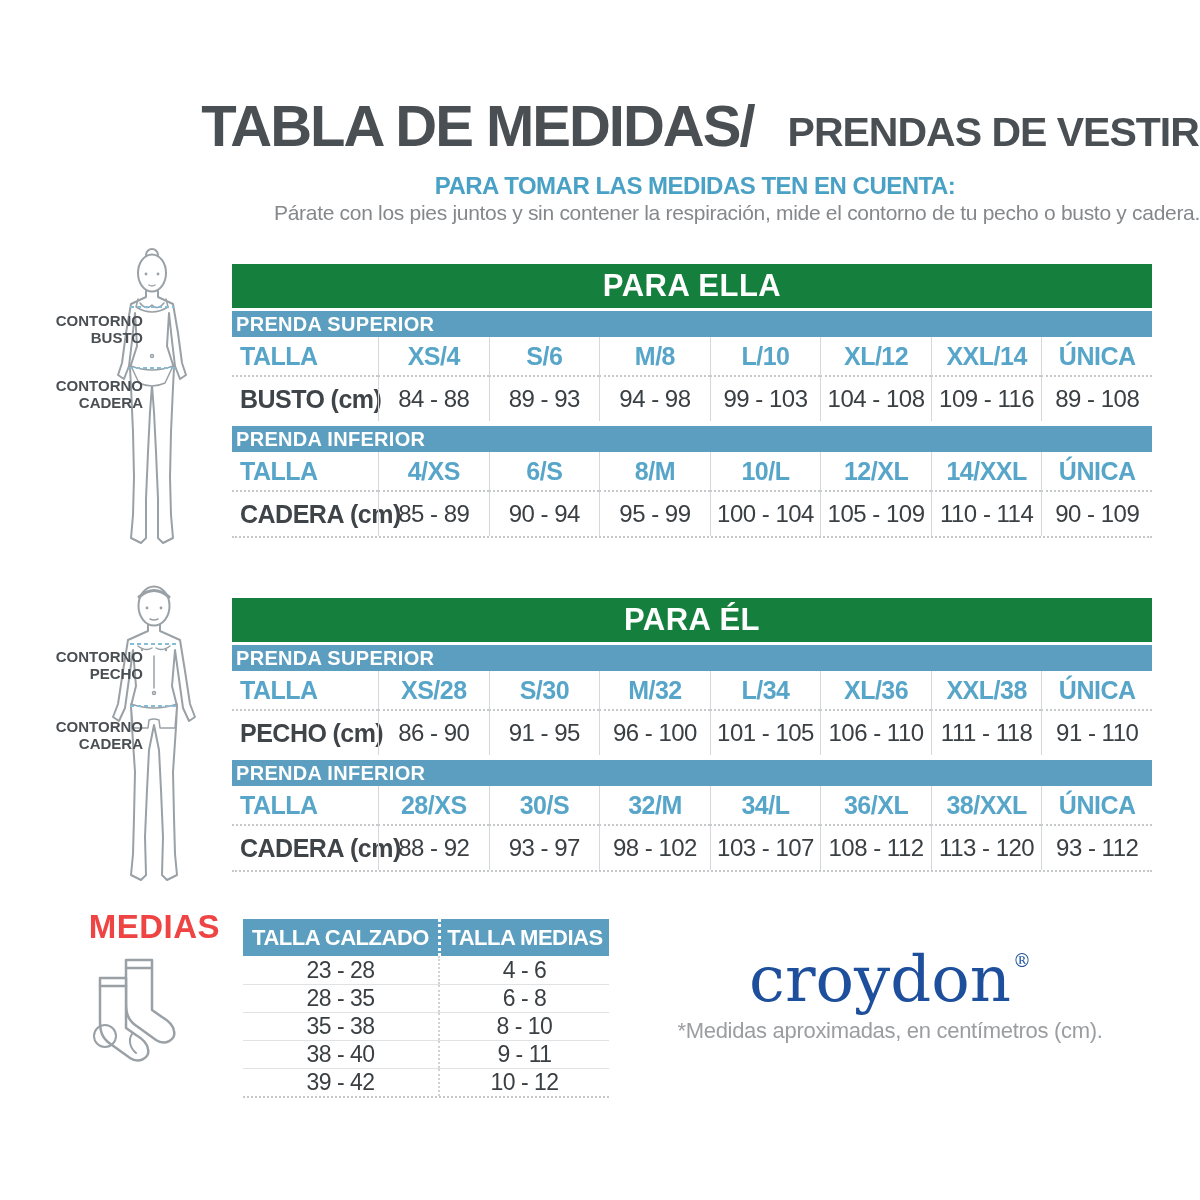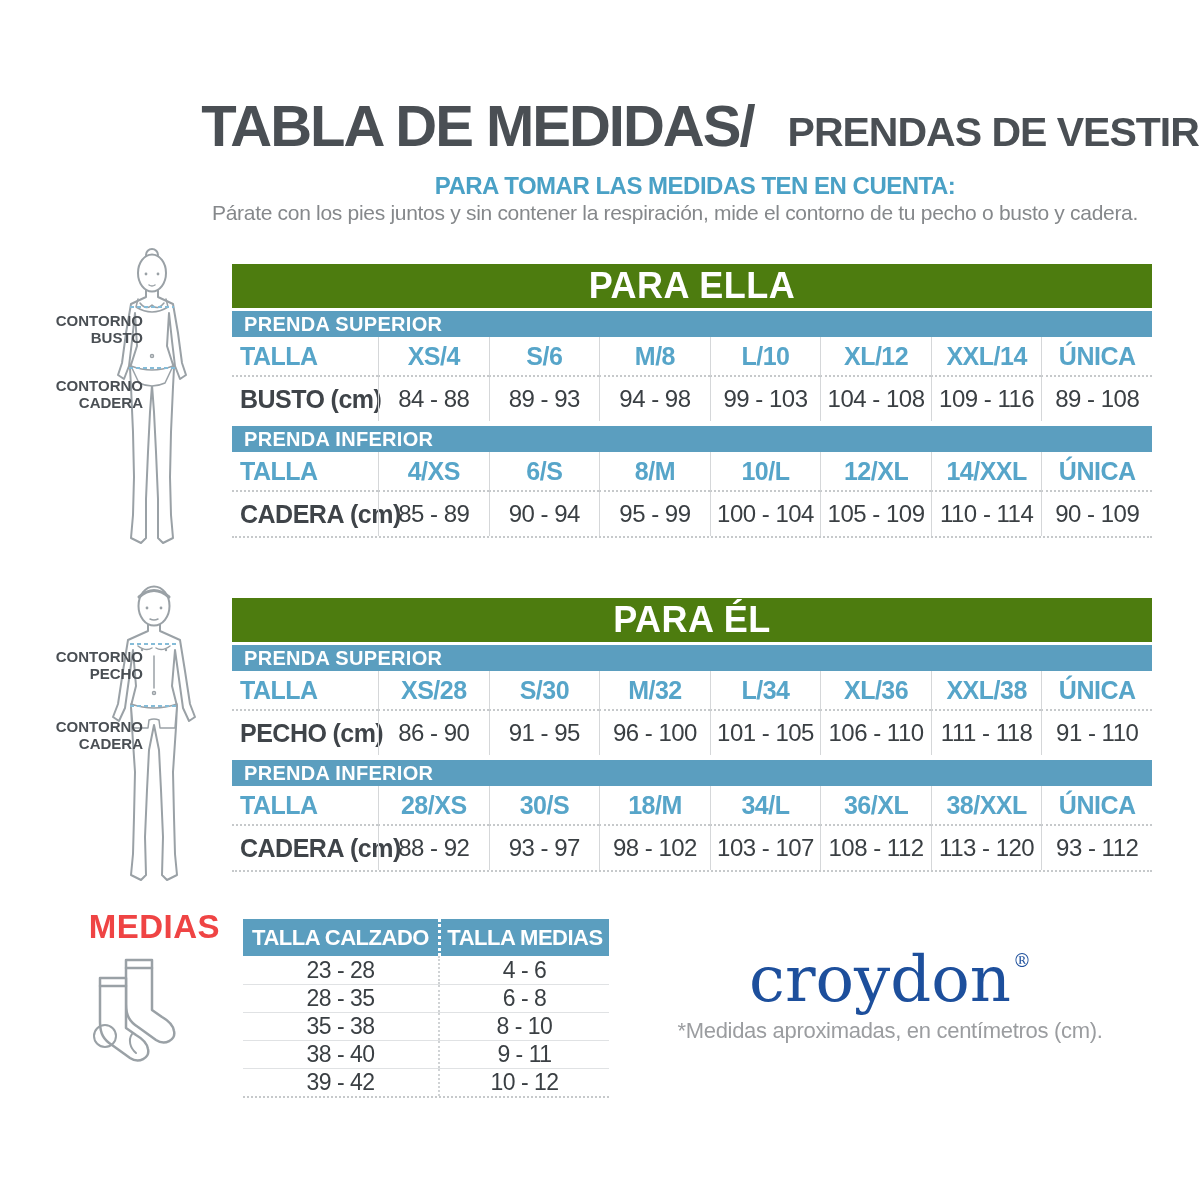--- a/index.html
+++ b/index.html
@@ -7,30 +7,30 @@
     font-family:"Liberation Sans", sans-serif; }
   #page { position:relative; width:1200px; height:1200px; background:#fff; overflow:hidden; }
 
   
   .title-row { position:absolute; left:190px; top:92px; width:1020px;
     display:flex; justify-content:center; align-items:baseline; gap:16px; }
   .title-main { font-size:58px; font-weight:bold; color:#4a4f54; letter-spacing:-2px;text-align:right; }
   .title-sub  { font-size:41px; font-weight:bold; color:#4a4f54; letter-spacing:-1px;margin-left:18px; }
   .subtitle { position:absolute; left:190px; top:172px; width:1010px; text-align:center;
     font-size:24px; font-weight:bold; color:#4aa1c6; letter-spacing:-0.5px; }
-  .description { position:absolute; left:150px; top:201px; width:1050px; text-align:center;
+  .description { position:absolute; left:150px; top:201px; width:1050px; text-align:right;
     font-size:21px; color:#85888b; letter-spacing:-0.3px; }
 
   
   .size-table { position:absolute; left:232px; width:920px; }
-  .band-dark { height:44px; background:#4d7c0f; color:#fff; display:flex;
-    align-items:center; justify-content:center; font-size:36px; font-weight:bold;
+  .band-dark { height:44px; background:#15803d; color:#fff; display:flex;
+    align-items:center; justify-content:center; font-size:31px; font-weight:bold;
     letter-spacing:0.5px; }
   .band-blue { height:26px; background:#5b9ebf; color:#fff; display:flex;
-    align-items:center; padding-left:12px; font-size:20px; font-weight:bold;
+    align-items:center; padding-left:4px; font-size:20px; font-weight:bold;
     letter-spacing:0.3px; margin-top:3px; }
   .band-blue.second { margin-top:5px; }
   .sec-grid { display:grid; grid-template-columns:146px repeat(7, 1fr); }
   .cell { display:flex; align-items:center; justify-content:center; }
   .cell.vline { border-left:1px solid #d5d7d9; }
   .cell.size { height:40px; color:#57a5c9; font-size:25px; font-weight:bold;
     border-bottom:2px dotted #c6c9cb; letter-spacing:-0.5px; }
   .cell.size.rowlbl { justify-content:flex-start; padding-left:8px; }
   .cell.val { height:44px; color:#3a3f43; font-size:24px; letter-spacing:-0.5px; }
   .cell.val.rowlbl { justify-content:flex-start; padding-left:8px;
@@ -200,21 +200,21 @@
       <div class="cell val vline">101 - 105</div>
       <div class="cell val vline">106 - 110</div>
       <div class="cell val vline">111 - 118</div>
       <div class="cell val vline">91 - 110</div>
     </div>
     <div class="band-blue second">PRENDA INFERIOR</div>
     <div class="sec-grid">
       <div class="cell size rowlbl">TALLA</div>
       <div class="cell size vline">28/XS</div>
       <div class="cell size vline">30/S</div>
-      <div class="cell size vline">18/M</div>
+      <div class="cell size vline">32/M</div>
       <div class="cell size vline">34/L</div>
       <div class="cell size vline">36/XL</div>
       <div class="cell size vline">38/XXL</div>
       <div class="cell size vline">ÚNICA</div>
       <div class="cell val rowlbl">
         <span>CADERA</span>
         <span class="unit">(cm)</span>
       </div>
       <div class="cell val vline">88 - 92</div>
       <div class="cell val vline">93 - 97</div>

